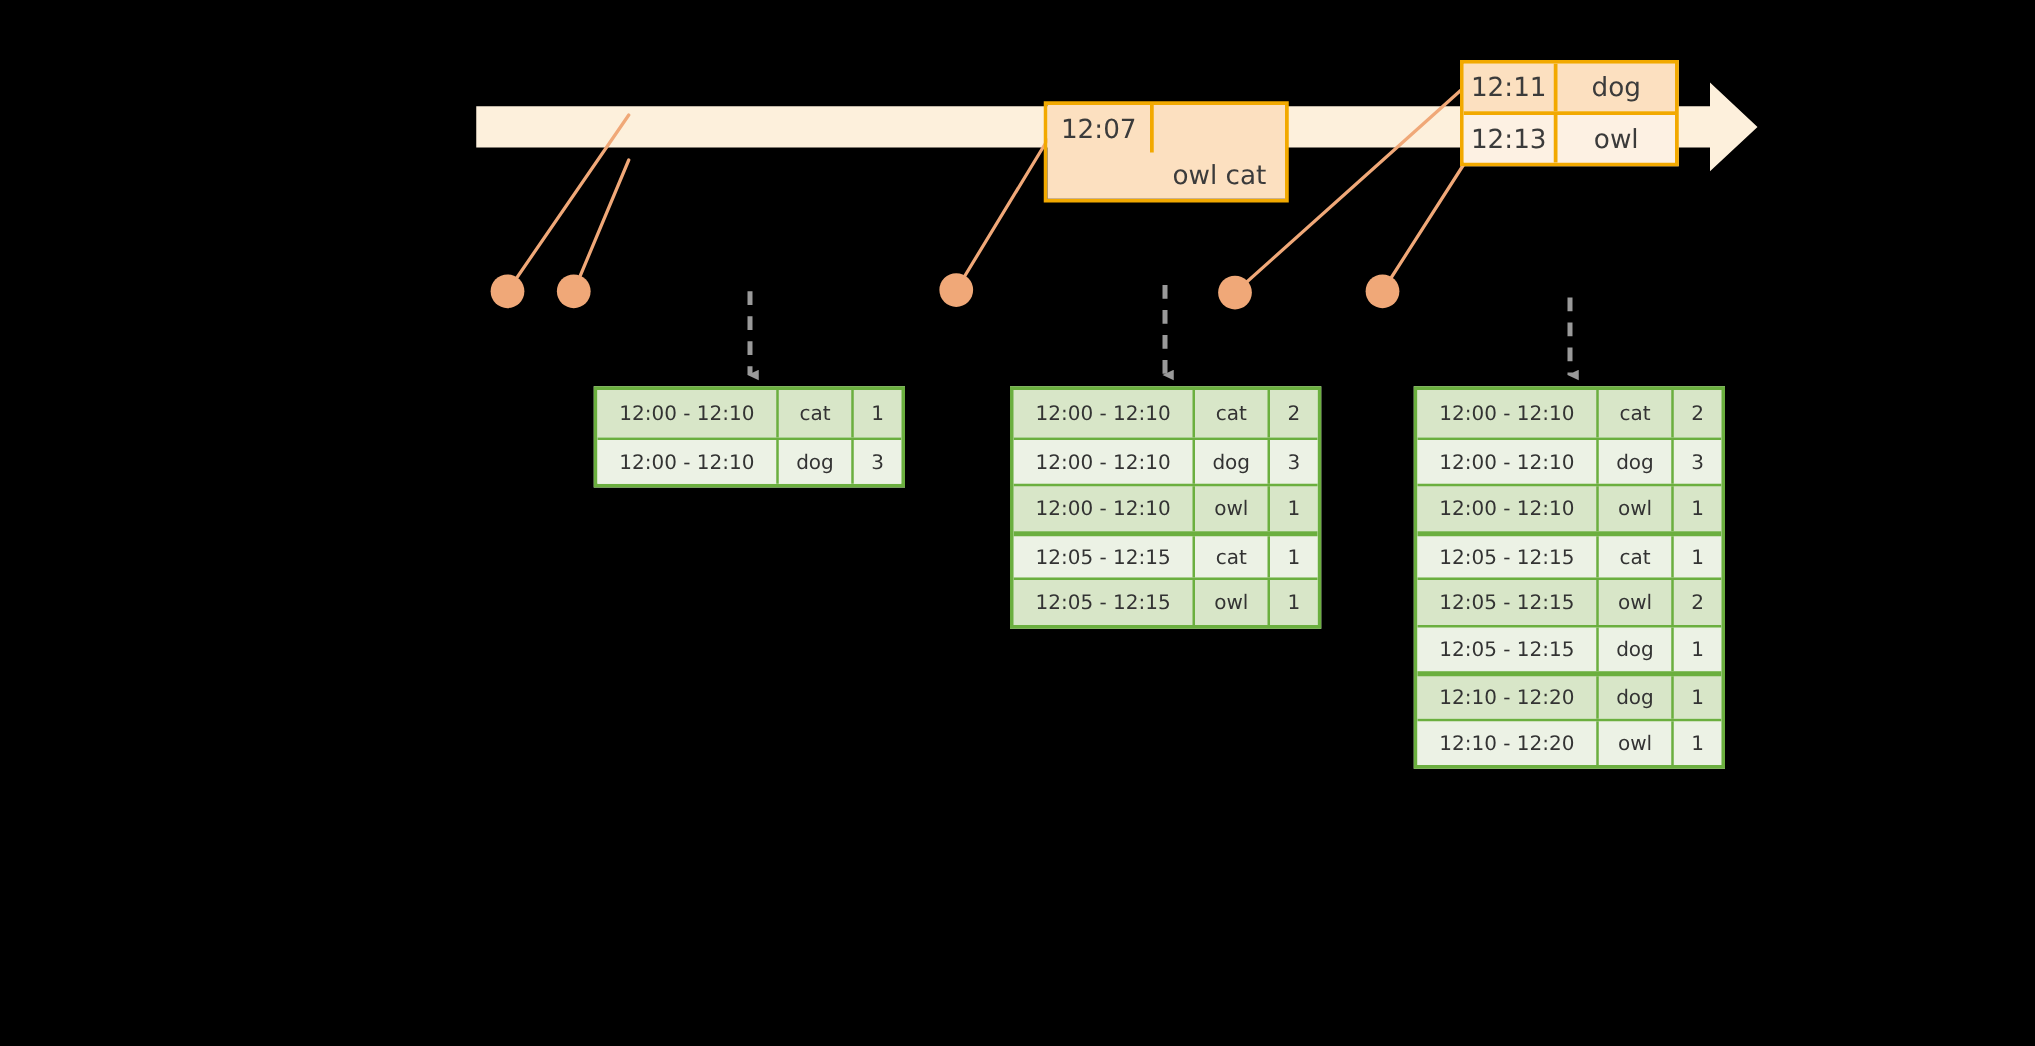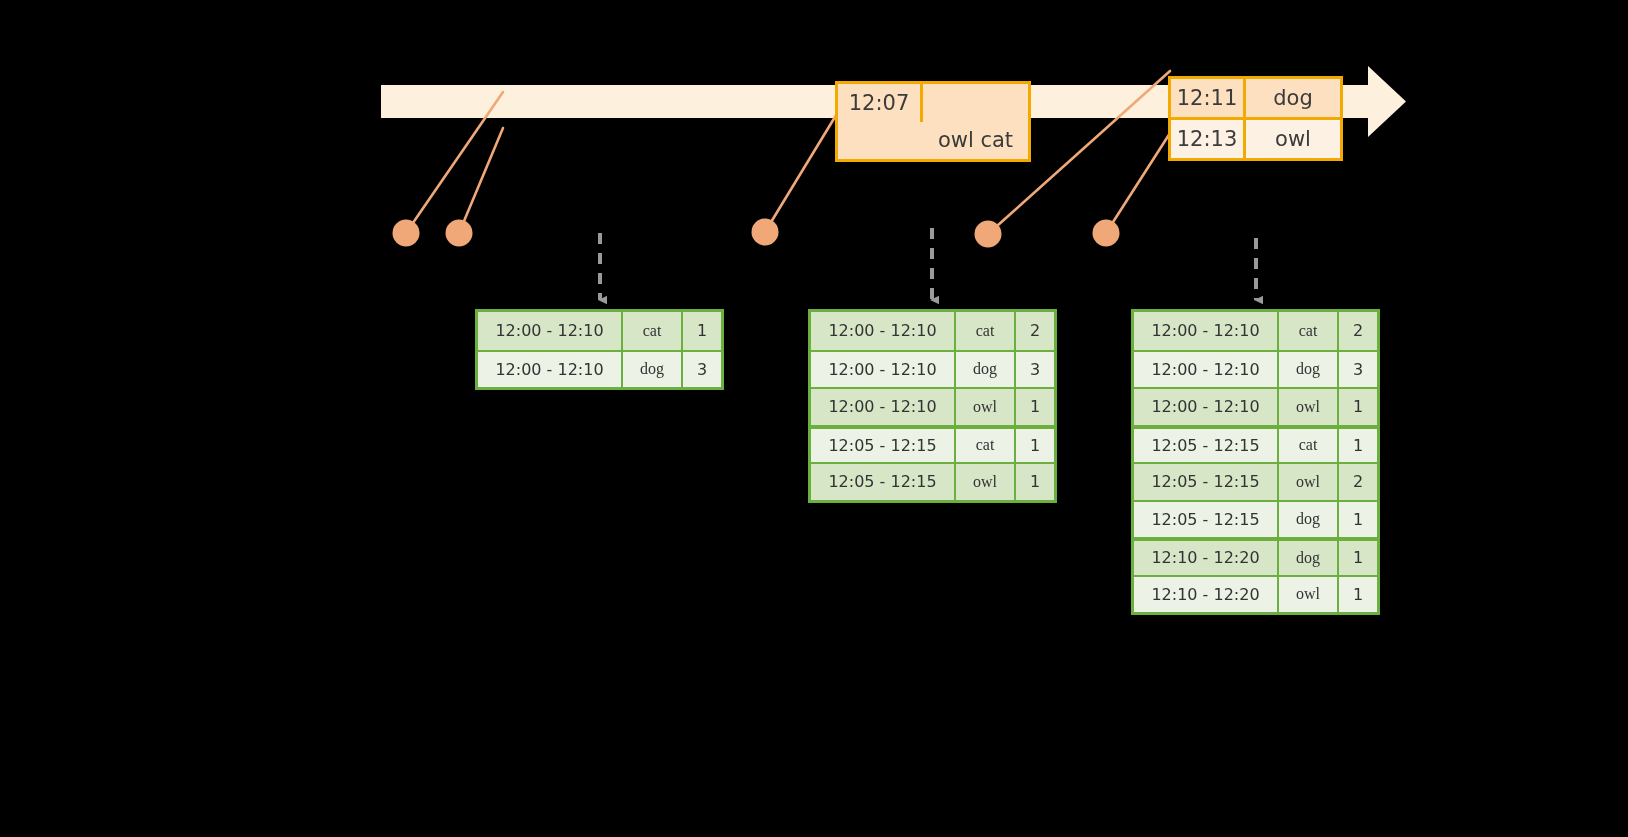--- a/index.html
+++ b/index.html
@@ -80,21 +80,21 @@
   .res-cell {
     box-sizing: border-box;
     display: flex;
     align-items: center;
     justify-content: center;
     font-size: 16px;
     color: #333333;
     height: 100%;
   }
   .res-cell.c-window { border-right: 2px solid #6BAF3F; }
-  .res-cell.c-word   { border-right: 2px solid #6BAF3F; font-family: Liberation Serif, serif; }
+  .res-cell.c-word   { border-right: 2px solid #6BAF3F; }
 </style>
 </head>
 <body>
 
 <div id="stage">
 
   <svg id="svg-layer" viewBox="0 0 1628 837" xmlns="http://www.w3.org/2000/svg">
 
     <defs>
       <marker id="dash-arrow" markerWidth="10" markerHeight="10" refX="4.2" refY="7" orient="auto" markerUnits="userSpaceOnUse">
@@ -130,21 +130,21 @@
   </svg>
 
 
   <div class="event-box" style="left:835px; top:81px; width:196px;">
     <div class="event-row shade-a">
       <div class="event-cell-time" style="width:85px;">12:07</div>
       <div class="event-cell-words" style="width:105px;margin-top:37px;">owl cat</div>
     </div>
   </div>
 
-  <div class="event-box" style="left:1168px; top:76px; width:175px;">
+  <div class="event-box" style="left:1168px; top:48px; width:175px;">
     <div class="event-row shade-a">
       <div class="event-cell-time" style="width:75px;">12:11</div>
       <div class="event-cell-words" style="width:94px;">dog</div>
     </div>
     <div class="event-row shade-b">
       <div class="event-cell-time" style="width:75px;">12:13</div>
       <div class="event-cell-words" style="width:94px;">owl</div>
     </div>
   </div>
 

